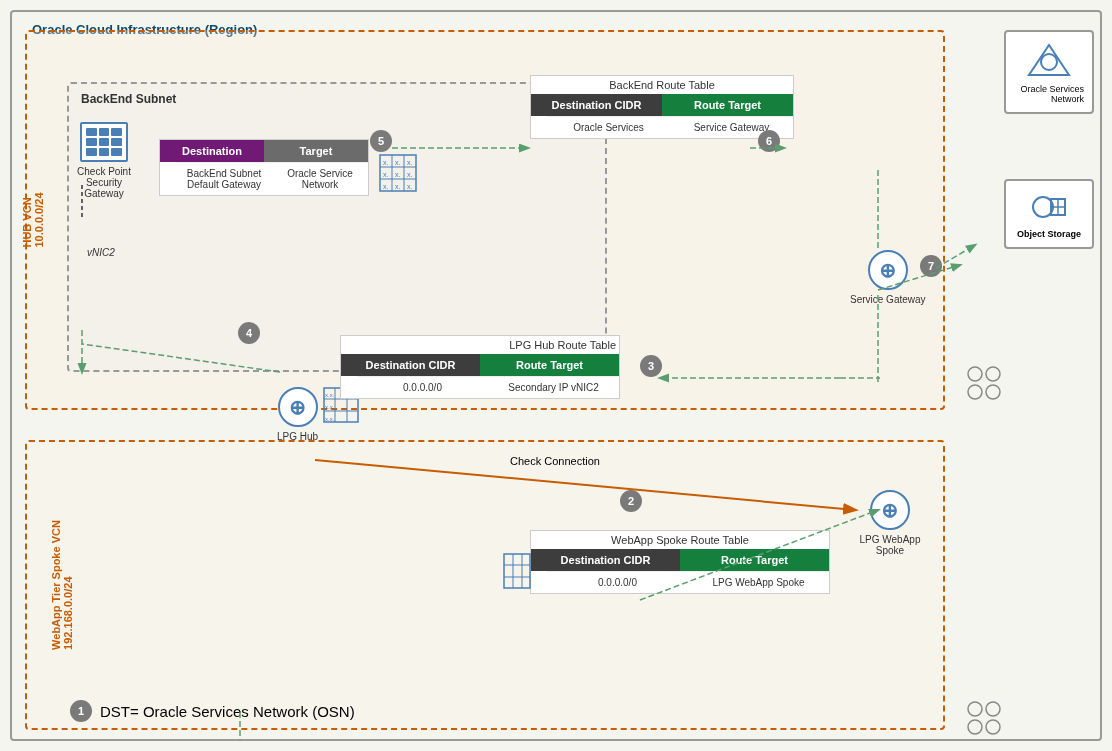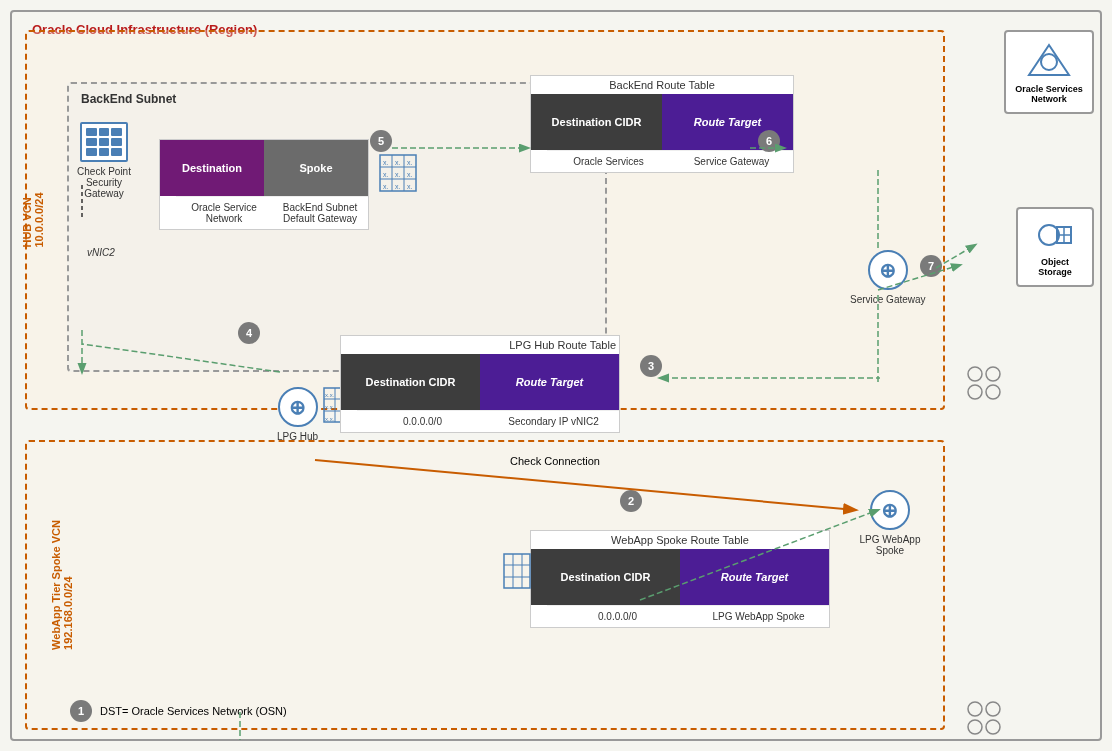--- a/index.html
+++ b/index.html
@@ -27,21 +27,21 @@
       border: 2px solid #999;
       border-radius: 4px;
       background: transparent;
     }
     .region-label {
       position: absolute;
       top: 10px;
       left: 16px;
       font-size: 13px;
       font-weight: bold;
-      color: #b91c1c;
+      color: #0c4a6e;
       background: #f5f5f0;
       padding: 0 4px;
     }
     
     .hub-vcn {
       position: absolute;
       top: 30px;
       left: 25px;
       width: 920px;
       height: 380px;
@@ -96,30 +96,30 @@
       top: 8px;
       left: 12px;
       font-size: 12px;
       font-weight: bold;
       color: #333;
     }
     .table-header {
       display: flex;
     }
     .table-header .col {
-      padding: 22px 10px;
+      padding: 5px 10px;
       font-size: 11px;
       font-weight: bold;
       color: white;
       text-align: center;
       flex: 1;
     }
     .col-dest { background: #701a75; }
     .col-dest-cidr { background: #3d3d3d; }
-    .col-route-target { background: #4c1d95; font-style: italic; }
+    .col-route-target { background: #15803d; }
     .table-row {
       display: flex;
       padding-left: 16px;
     }
     .table-row .col {
       padding: 5px 10px;
       font-size: 10px;
       color: #333;
       text-align: center;
       flex: 1;
@@ -204,25 +204,25 @@
     </span>
 
     <div class="backend-subnet">
       <span class="subnet-label">
         <span>BackEnd Subnet</span>
       </span>
 
       <div style="position:absolute; top:55px; left:90px; width:210px; background:white; border:1px solid #ccc;">
         <div class="table-header">
           <div class="col col-dest">Destination</div>
-          <div class="col" style="background:#6B6B6B;">Spoke</div>
+          <div class="col" style="background:#6B6B6B;">Target</div>
         </div>
         <div class="table-row">
+          <div class="col">BackEnd Subnet Default Gateway</div>
           <div class="col">Oracle Service Network</div>
-          <div class="col">BackEnd Subnet Default Gateway</div>
         </div>
       </div>
 
       <div style="position:absolute; top:70px; left:310px; display:flex; align-items:center; justify-content:center;">
         <svg width="38" height="38" viewBox="0 0 38 38">
           <rect x="1" y="1" width="36" height="36" fill="none" stroke="#4a7fb5" stroke-width="1.5"></rect>
           <line x1="13" y1="1" x2="13" y2="37" stroke="#4a7fb5" stroke-width="1"></line>
           <line x1="25" y1="1" x2="25" y2="37" stroke="#4a7fb5" stroke-width="1"></line>
           <line x1="1" y1="13" x2="37" y2="13" stroke="#4a7fb5" stroke-width="1"></line>
           <line x1="1" y1="25" x2="37" y2="25" stroke="#4a7fb5" stroke-width="1"></line>
@@ -310,25 +310,25 @@
     <div style="margin-top:4px; font-size:10px; text-align:center;">Service Gateway</div>
   </div>
 
   <div style="position:absolute; top:30px; right:18px; width:90px;">
     <div style="border:2px solid #999; border-radius:4px; background:white; padding:8px; display:flex; flex-direction:column; align-items:center;">
 
       <svg width="50" height="40" viewBox="0 0 50 40">
         <polygon points="25,5 45,35 5,35" fill="none" stroke="#4a7fb5" stroke-width="2"></polygon>
         <circle cx="25" cy="22" r="8" fill="none" stroke="#4a7fb5" stroke-width="2"></circle>
       </svg>
-      <div style="font-size:9px; text-align:center; font-weight:bold; margin-top:4px;">Oracle Services Network</div>
-    </div>
-  </div>
-
-  <div style="position:absolute; top:207px; right:18px; width:78px;">
+      <div style="font-size:9px; text-align:right; font-weight:normal; margin-top:4px;">Oracle Services Network</div>
+    </div>
+  </div>
+
+  <div style="position:absolute; top:179px; right:18px; width:90px;">
     <div style="border:2px solid #999; border-radius:4px; background:white; padding:8px; display:flex; flex-direction:column; align-items:center;">
       <svg width="40" height="36" viewBox="0 0 40 36">
         <circle cx="14" cy="18" r="10" fill="none" stroke="#4a7fb5" stroke-width="2"></circle>
         <polygon points="22,10 36,10 36,26 22,26" fill="none" stroke="#4a7fb5" stroke-width="2"></polygon>
         <line x1="22" y1="18" x2="36" y2="18" stroke="#4a7fb5" stroke-width="1.5"></line>
         <line x1="29" y1="10" x2="29" y2="26" stroke="#4a7fb5" stroke-width="1.5"></line>
       </svg>
       <div style="font-size:9px; text-align:center; font-weight:bold; margin-top:4px;">Object Storage</div>
     </div>
   </div>
@@ -383,21 +383,21 @@
     <svg width="36" height="36" viewBox="0 0 36 36">
       <circle cx="9" cy="9" r="7" fill="none" stroke="#888" stroke-width="1.5"></circle>
       <circle cx="27" cy="9" r="7" fill="none" stroke="#888" stroke-width="1.5"></circle>
       <circle cx="9" cy="27" r="7" fill="none" stroke="#888" stroke-width="1.5"></circle>
       <circle cx="27" cy="27" r="7" fill="none" stroke="#888" stroke-width="1.5"></circle>
     </svg>
   </div>
 
   <div style="position:absolute; top:700px; left:70px; display:flex; align-items:center; gap:8px;">
     <div class="circle-num">1</div>
-    <span style="font-size:11px;">DST= Oracle Services Network (OSN)</span>
+    <span style="font-size:15px;">DST= Oracle Services Network (OSN)</span>
   </div>
 
   <div style="position:absolute; top:490px; left:620px;">
     <div class="circle-num">2</div>
   </div>
 
   <div style="position:absolute; top:355px; left:640px;">
     <div class="circle-num">3</div>
   </div>
 

